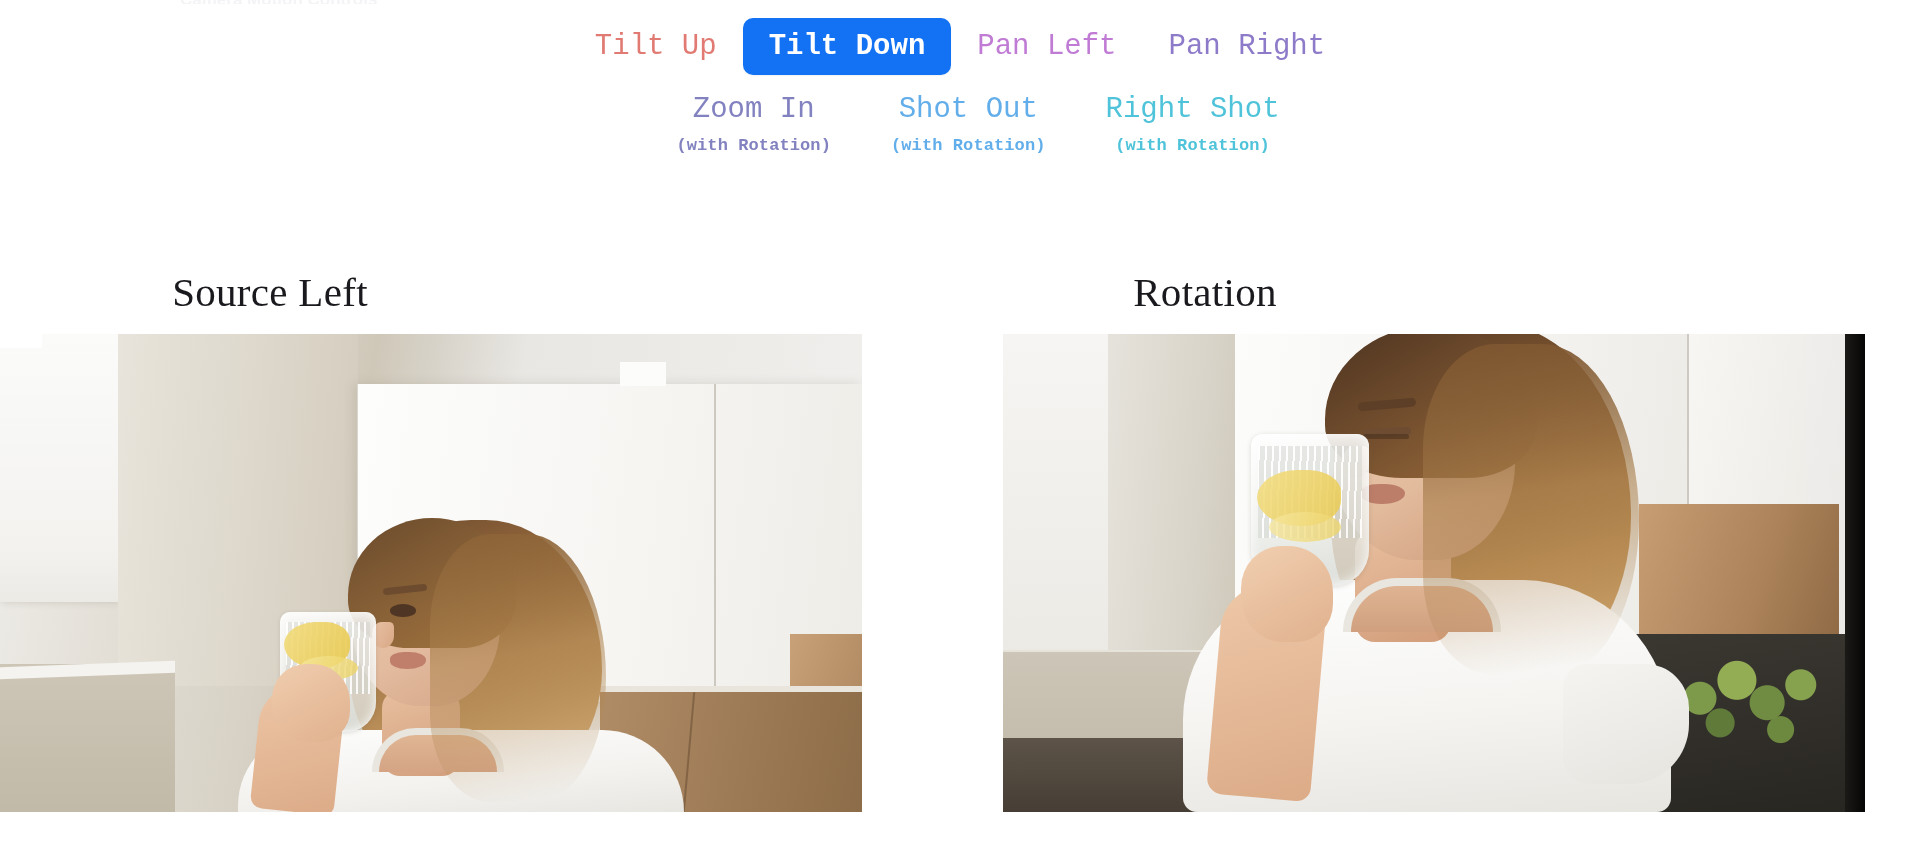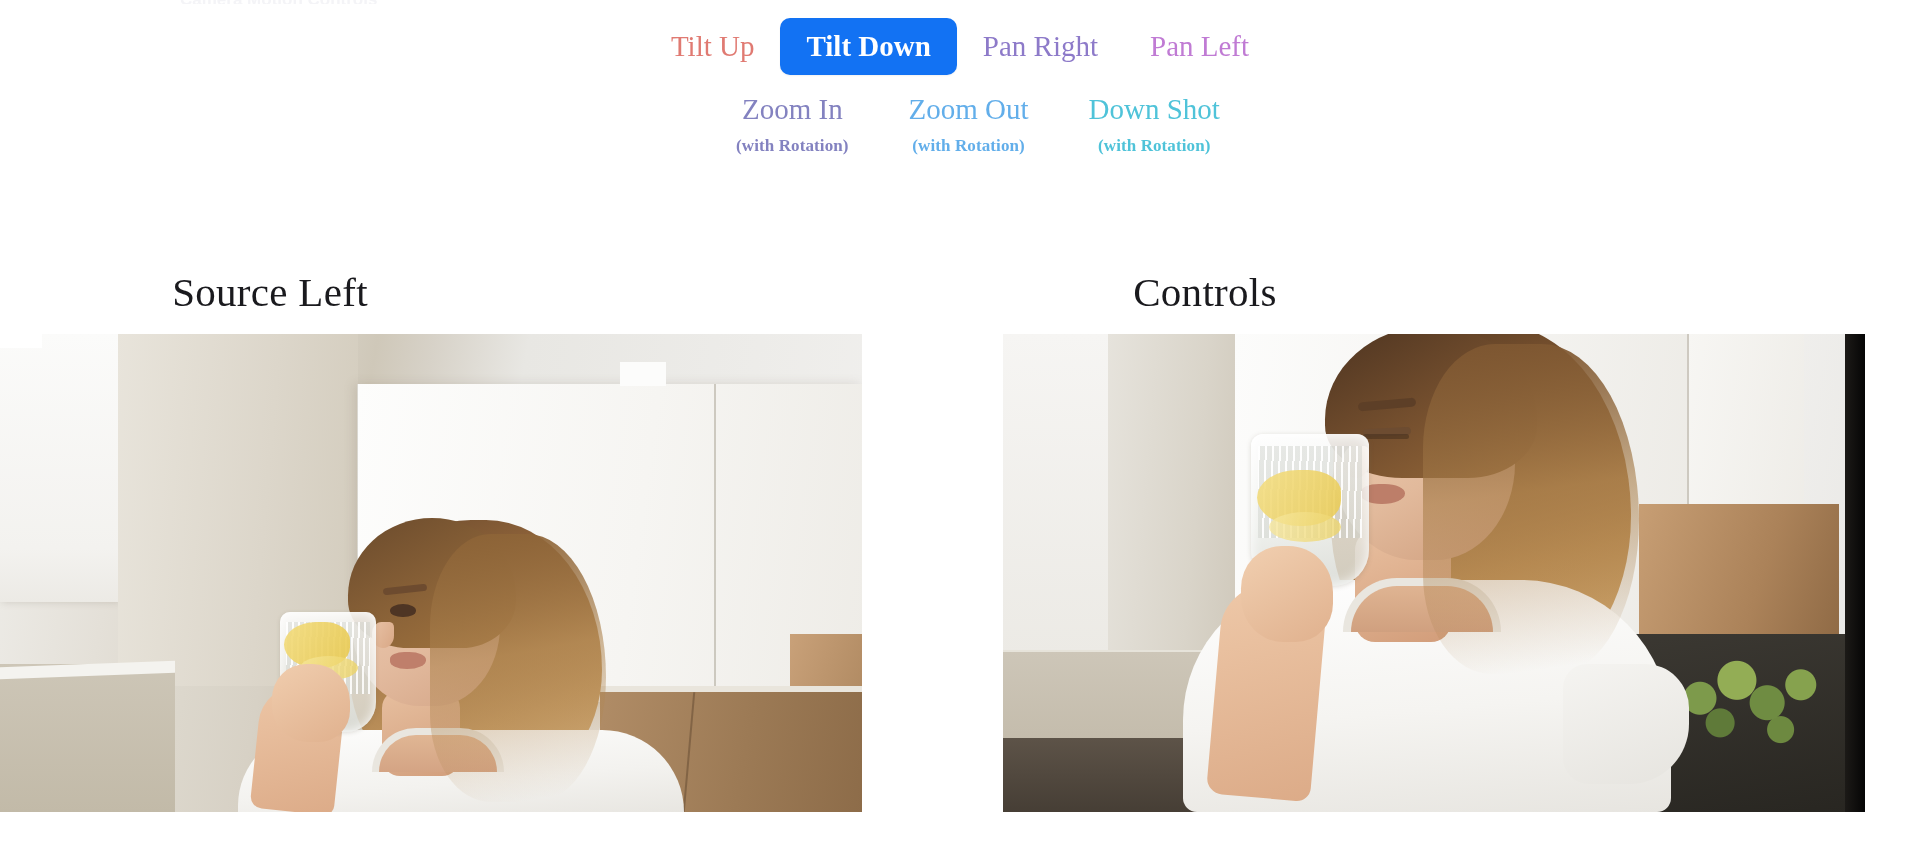--- a/index.html
+++ b/index.html
@@ -31,21 +31,21 @@
     display: flex; justify-content: center; align-items: flex-start;
   }
   .ctl-row.row1 { gap: 0px; }
   .ctl-row.row2 { margin-top: 6px; margin-left: 36px; }
 
   .ctl {
     background: transparent;
     border: none;
     padding: 14px 26px;
     border-radius: 10px;
-    font-family: Liberation Serif, serif;
+    font-family: Liberation Mono, monospace;
     font-size: 29px;
     font-weight: 400;
     line-height: 1.0;
     white-space: nowrap;
     cursor: pointer;
     display: flex;
     flex-direction: column;
     align-items: center;
     justify-content: center;
   }
@@ -425,47 +425,47 @@
 
   <div class="controls">
 
     <div class="ctl-row row1">
       <button class="ctl" style="color: rgb(224, 122, 114);">
         <span>Tilt Up</span>
       </button>
       <button class="ctl active" style="background: rgb(18, 114, 243); color: rgb(255, 255, 255);">
         <span>Tilt Down</span>
       </button>
+      <button class="ctl" style="color: rgb(192, 123, 212);">
+        <span>Pan Left</span>
+      </button>
       <button class="ctl" style="color: rgb(141, 122, 201);">
         <span>Pan Right</span>
-      </button>
-      <button class="ctl" style="color: rgb(192, 123, 212);">
-        <span>Pan Left</span>
       </button>
     </div>
 
     <div class="ctl-row row2">
       <button class="ctl" style="color: rgb(131, 130, 192);">
         <span>Zoom In</span>
         <span class="sub">(with Rotation)</span>
       </button>
       <button class="ctl" style="color: rgb(98, 174, 234);">
-        <span>Zoom Out</span>
+        <span>Shot Out</span>
         <span class="sub">(with Rotation)</span>
       </button>
       <button class="ctl" style="color: rgb(79, 195, 217);">
-        <span>Down Shot</span>
+        <span>Right Shot</span>
         <span class="sub">(with Rotation)</span>
       </button>
     </div>
   </div>
 
   <div class="headings">
     <div class="head-cell left">Source Left</div>
-    <div class="head-cell right">Controls</div>
+    <div class="head-cell right">Rotation</div>
   </div>
 
   <div class="videos">
 
     <div class="vid src">
       <div class="scene">
         <div class="bg-wall"></div>
         <div class="col-left"></div>
         <div class="wall-pillar"></div>
         <div class="cabinet"></div>

